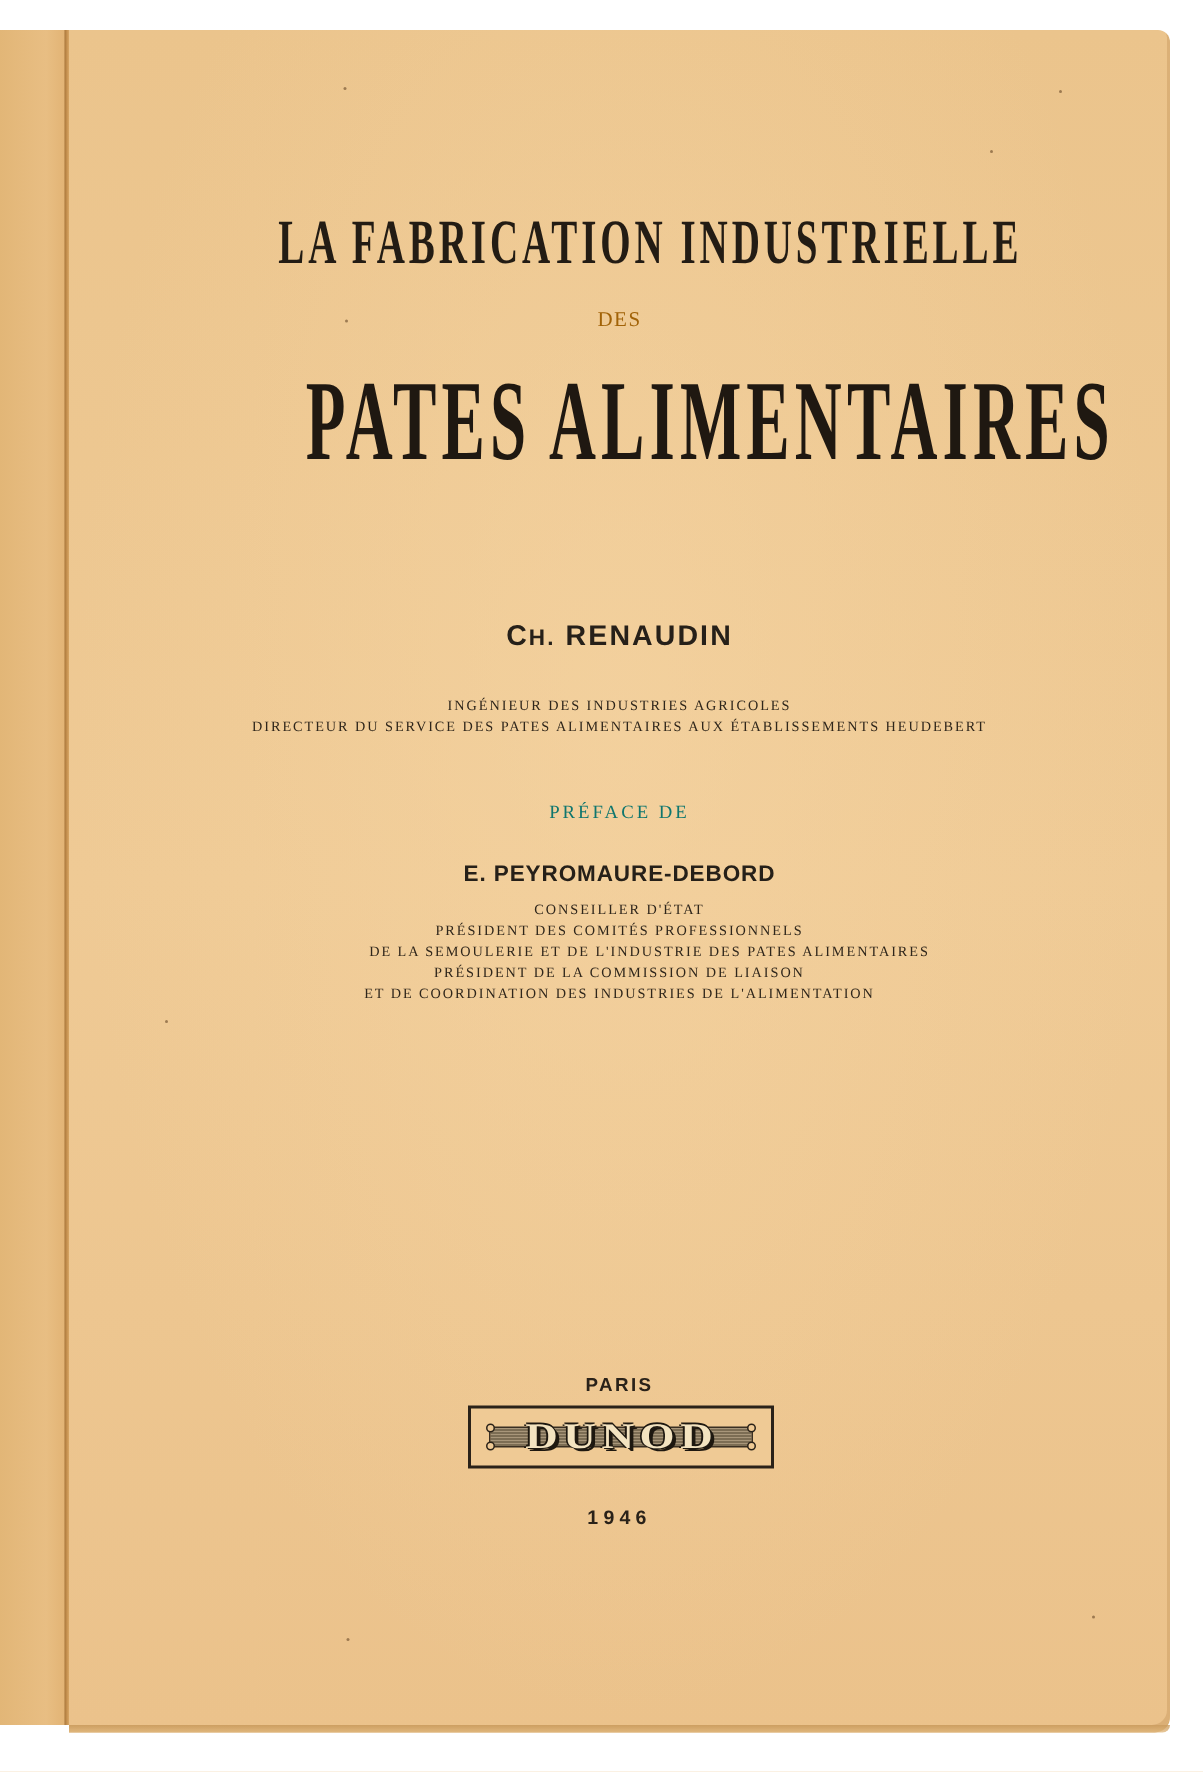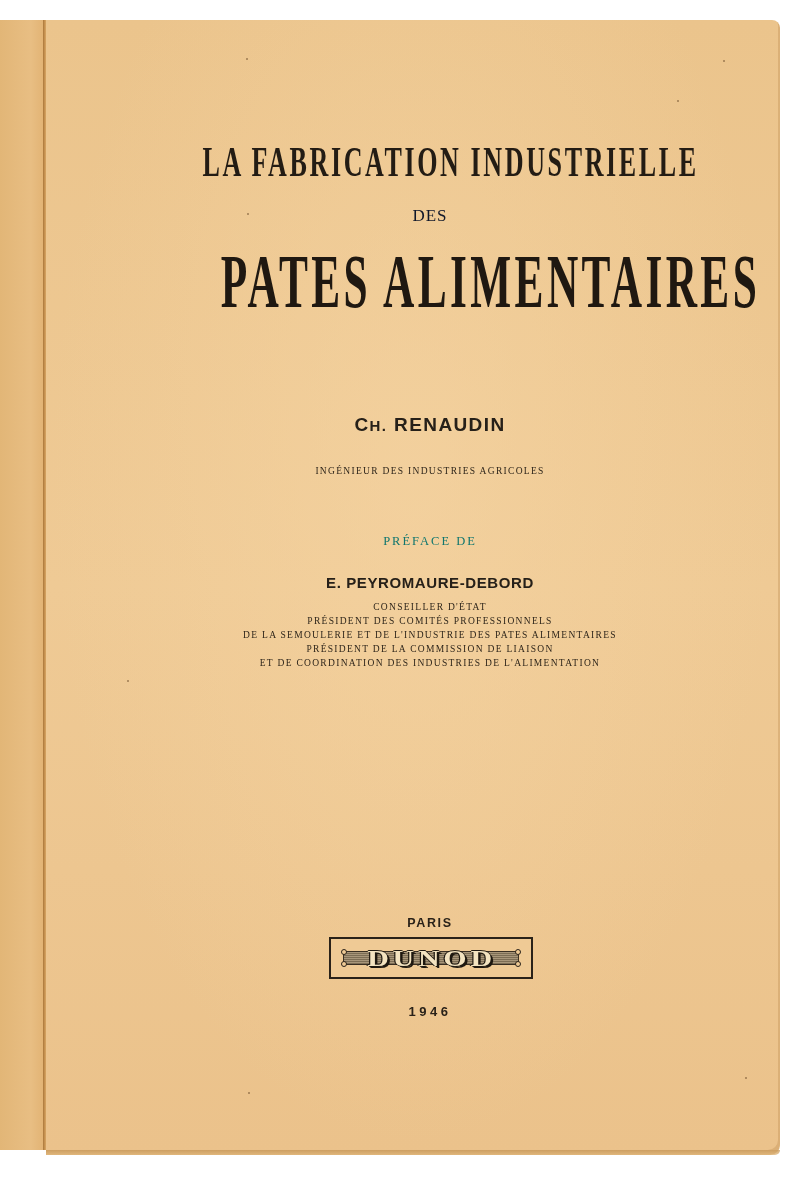--- a/index.html
+++ b/index.html
@@ -49,21 +49,21 @@
       left: 46px;
       top: 1150px;
       width: 734px;
       height: 5px;
       background: linear-gradient(180deg, #c99a5c, #e2b97f);
       border-bottom-right-radius: 8px;
       opacity: 0.8;
     }
     .content {
       position: absolute;
-      left: 63px;
+      left: 46px;
       top: 20px;
       width: 734px;
       height: 1130px;
       color: #2a2219;
       text-align: center;
       text-decoration: underline;
     }
     .line { position: absolute; left: 0; width: 734px; text-align: center; white-space: nowrap; }
 
     .title-1 {
@@ -71,23 +71,23 @@
       font-family: "Liberation Serif", serif;
       font-weight: bold;
       font-size: 42px;
       letter-spacing: 4.2px;
       transform: scaleX(0.62);
       transform-origin: center;
       color: #231c14;
     }
     .des-1 {
       top: 186px;
-      font-size: 17px;
+      font-size: 14px;
       letter-spacing: 1px;
-      color: #0f172a;
+      color: #a16207;
     }
     .title-2 {
       top: 218px;
       font-weight: bold;
       font-size: 76px;
       letter-spacing: 6px;
       transform: scaleX(0.57);
       transform-origin: center;
       color: #1f1811;
     }
@@ -123,21 +123,21 @@
     .preface-author {
       top: 554px;
       font-family: "Liberation Sans", sans-serif;
       font-weight: bold;
       font-size: 15px;
       letter-spacing: 0.6px;
       color: #262019;
     }
     .pa-1 { top: 582px; }
     .pa-2 { top: 596px; text-align: center; }
-    .pa-3 { top: 610px; }
+    .pa-3 { top: 610px; margin-left: 20px; }
     .pa-4 { top: 624px; }
     .pa-5 { top: 638px; }
 
     .city {
       top: 896px;
       font-family: "Liberation Sans", sans-serif;
       font-weight: bold;
       font-size: 12.5px;
       letter-spacing: 1.6px;
       color: #2a2219;
@@ -222,20 +222,21 @@
   <div class="line title-1">LA FABRICATION INDUSTRIELLE</div>
   <div class="line des-1">DES</div>
   <div class="line title-2">PATES ALIMENTAIRES</div>
 
 
   <div class="line small-caps aff-1">INGÉNIEUR DES INDUSTRIES AGRICOLES</div>
   <div class="line author">
     <span>C</span><span class="sc">H.</span>
     <span>RENAUDIN</span>
   </div>
+  <div class="line small-caps aff-2">DIRECTEUR DU SERVICE DES PATES ALIMENTAIRES AUX ÉTABLISSEMENTS HEUDEBERT</div>
 
   <div class="line preface">PRÉFACE DE</div>
   <div class="line preface-author">E. PEYROMAURE-DEBORD</div>
   <div class="line small-caps pa-1">CONSEILLER D'ÉTAT</div>
   <div class="line small-caps pa-2">PRÉSIDENT DES COMITÉS PROFESSIONNELS</div>
   <div class="line small-caps pa-3">DE LA SEMOULERIE ET DE L'INDUSTRIE DES PATES ALIMENTAIRES</div>
   <div class="line small-caps pa-4">PRÉSIDENT DE LA COMMISSION DE LIAISON</div>
   <div class="line city">PARIS</div>
 
   <div class="line small-caps pa-5">ET DE COORDINATION DES INDUSTRIES DE L'ALIMENTATION</div>

